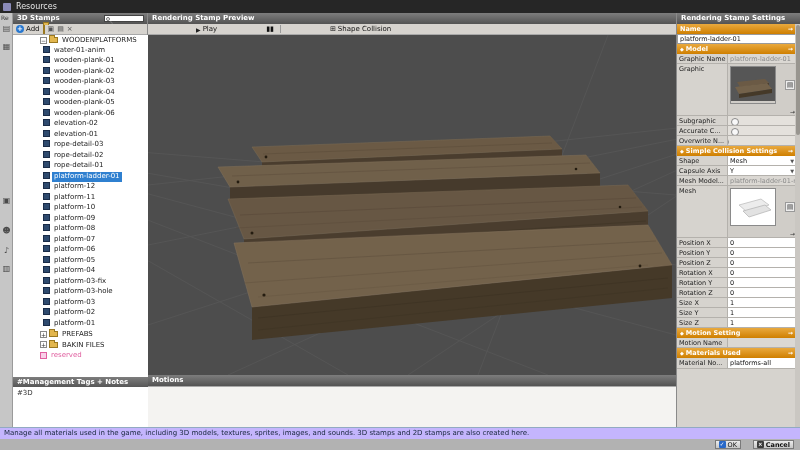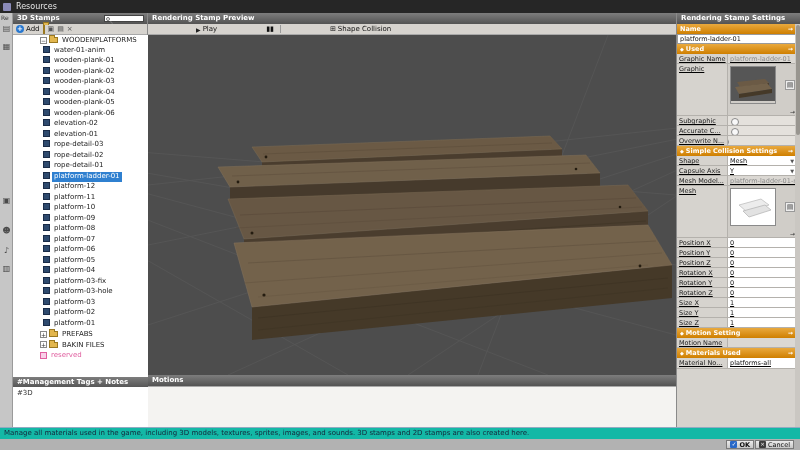--- a/index.html
+++ b/index.html
@@ -51,21 +51,21 @@
 .tbtn{display:flex;align-items:center;gap:2px;margin-left:43px;}
 .playico{color:#222;font-size:6px;}
 .sep{width:1px;height:8px;background:#9a9a9a;}
 .viewport{position:absolute;left:0;top:22px;width:528px;height:340px;background:var(--viewport_gray,#4d4d4d);overflow:hidden;}
 .motionshead{position:absolute;left:0;top:362px;width:528px;}
 .motionsbody{position:absolute;left:0;top:373px;width:528px;height:41px;background:#f4f3f1;border-top:1px solid #a8a8a8;}
 
 
 .settings{position:absolute;left:676px;top:13px;width:124px;height:414px;background:#d6d3ce;border-left:1px solid #8a8a8a;}
 .namefield{width:119px;height:10px;background:#fff;border:1px solid #9a9a9a;font-size:6.5px;line-height:8px;padding:0 2px;color:#111;white-space:nowrap;overflow:hidden;}
-.prow{display:flex;align-items:stretch;border-bottom:1px solid #b4b1ac;background:#d6d3ce;width:119px;text-decoration:underline;}
+.prow{display:flex;align-items:stretch;border-bottom:1px solid #b4b1ac;background:#d6d3ce;width:119px;}
 .h10{height:10px;}
 .h11{height:11px;}
 .h52{height:52px;}
 .h44{height:44px;}
 .plabel{width:50px;padding:1px 2px;font-size:6.5px;color:#222;overflow:hidden;white-space:nowrap;flex:none;}
 .pval{flex:1;border-left:1px solid #b4b1ac;background:#fff;font-size:6.5px;padding:1px 2px;position:relative;overflow:hidden;white-space:nowrap;color:#111;}
 .pval.disabled{background:#dbd8d3;color:#8a8a8a;}
 .pval.graybg{background:#e4e1dc;}
 .pval.thumbcell{background:#d0cdc8;}
 .caret{position:absolute;right:2px;top:2px;font-size:5px;color:#555;}
@@ -74,25 +74,25 @@
 .toggle.on{background:#9ab4cf;}
 .toggle.on::after{left:auto;right:1px;}
 .thumbbox{position:absolute;left:2px;top:2px;border:1px solid #8a8a8a;}
 .ribox{position:absolute;right:1px;top:16px;width:10px;height:10px;border:1px solid #999;background:#eee;font-size:7px;line-height:9px;text-align:center;color:#555;}
 .rarrow{position:absolute;right:1px;bottom:0;font-size:6px;color:#333;}
 .sscroll{position:absolute;right:0;top:11px;width:5px;height:403px;background:#cac7c2;}
 .sthumb{position:absolute;left:0.5px;top:1px;width:4px;height:110px;background:#98958f;border-radius:2px;}
 .fillgray{width:119px;height:14px;background:#d6d3ce;}
 
 
-.msgbar{position:absolute;left:0;top:427px;width:800px;height:12px;background:#14b8a6;border-top:1px solid #92aac2;font-size:7px;line-height:11px;padding-left:4px;color:#15253a;white-space:nowrap;overflow:hidden;}
+.msgbar{position:absolute;left:0;top:427px;width:800px;height:12px;background:#c4b5fd;border-top:1px solid #92aac2;font-size:7px;line-height:11px;padding-left:4px;color:#15253a;white-space:nowrap;overflow:hidden;}
 .btnrow{position:absolute;left:0;top:439px;width:800px;height:11px;background:#b2b2b2;}
 .btn{position:absolute;top:1px;height:9px;border:1px solid #7a7a7a;background:linear-gradient(#ececec,#c6c6c6);font-size:6.5px;display:flex;align-items:center;gap:2px;padding:0 3px;color:#111;}
-.btn.ok{right:46px;font-weight:bold;}
-.btn.cancel{right:6px;}
+.btn.ok{right:59px;}
+.btn.cancel{right:6px;font-weight:bold;}
 .bico{width:7px;height:7px;font-size:5.5px;line-height:7px;text-align:center;color:#fff;border-radius:1px;}
 .okico{background:#2868c8;}
 .cancelico{background:#3c3c3c;}
 </style>
 </head>
 <body>
 
 <div class="root">
 
   <div class="titlebar">
@@ -345,21 +345,21 @@
     </div>
 
     <div class="obar">
       <span>Name</span>
       <span class="oarrow">→</span>
     </div>
     <div class="namefield">platform-ladder-01</div>
 
     <div class="obar">
       <span class="odiamond">◆</span>
-      <span>Used</span>
+      <span>Model</span>
       <span class="oarrow">→</span>
     </div>
 
     <div class="prow h10">
       <div class="plabel">Graphic Name</div>
       <div class="pval disabled">platform-ladder-01</div>
     </div>
 
     <div class="prow h52">
       <div class="plabel">Graphic</div>

